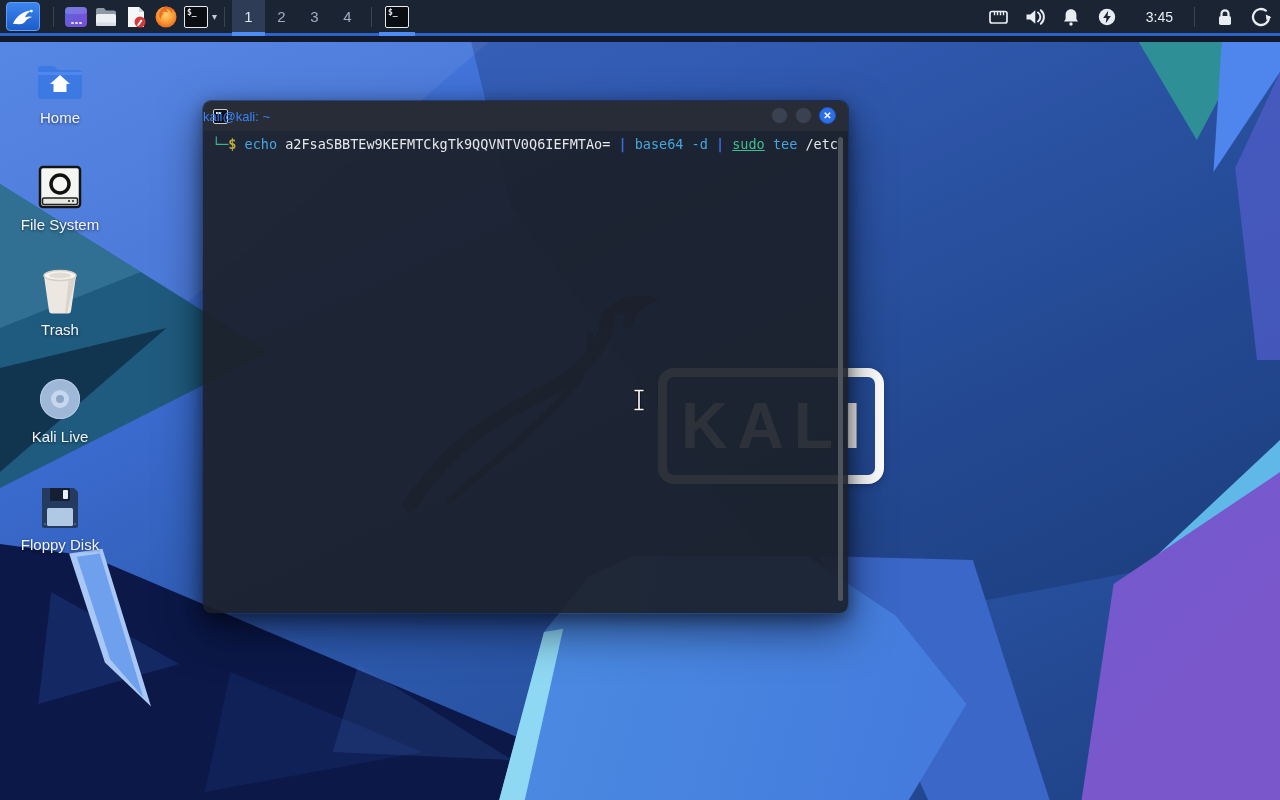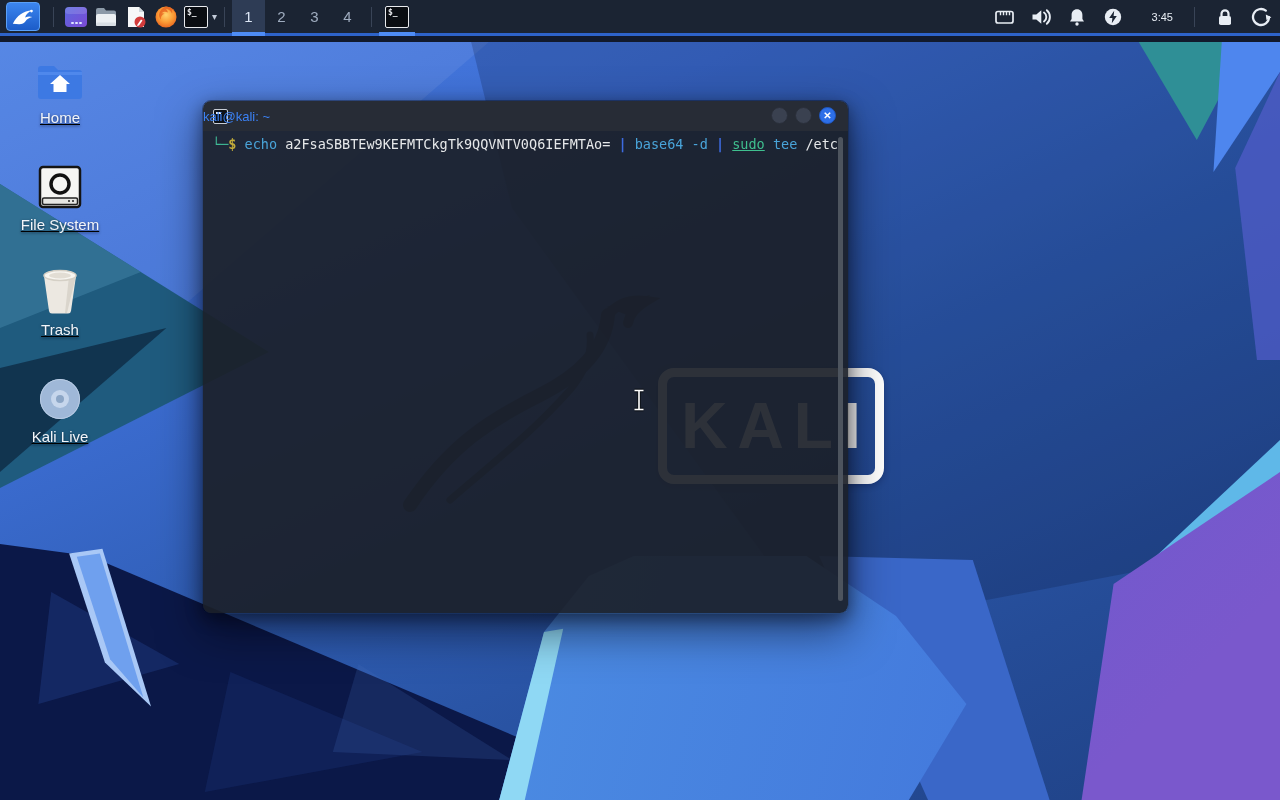--- a/index.html
+++ b/index.html
@@ -39,21 +39,21 @@
     background-size:100% 3px,100% 5px; background-position:0 0,2px 1px; background-repeat:no-repeat; }
 
   .kali-frame { position:absolute; left:658px; top:368px; width:226px; height:116px;
     border:9px solid #FFFFFF; border-radius:16px; display:flex; align-items:center; justify-content:center;
     box-shadow:0 2px 6px rgba(0,0,30,0.25); }
   .kali-frame span { font-size:64px; font-weight:600; letter-spacing:10px; color:#FFFFFF;
     padding-left:10px; font-family:"Liberation Sans",sans-serif; }
   #dragon-watermark { position:absolute; left:370px; top:255px; opacity:.55; }
 
   
-  .desk-icon { position:absolute; left:8px; width:104px; text-align:center; z-index:2; cursor:default;text-decoration:underline; }
+  .desk-icon { position:absolute; left:8px; width:104px; text-align:center; z-index:2; cursor:default; }
   .desk-icon .ic { height:46px; display:flex; align-items:flex-end; justify-content:center; }
   .desk-icon .lbl { margin-top:7px; font-size:15px; color:#F2F5F9; text-shadow:0 1px 3px rgba(0,0,20,.6); }
 
   
   #terminal-window { position:absolute; left:202px; top:100px; width:647px; height:514px; z-index:5;
     border-radius:9px; overflow:hidden; display:flex; flex-direction:column;
     box-shadow:0 18px 44px rgba(0,0,10,.5), 0 5px 16px rgba(0,0,10,.4); border:1px solid rgba(0,0,0,.45); }
   #titlebar { height:30px; background:var(--titlebar-bg); display:flex; align-items:center; position:relative; flex:0 0 30px; }
   #title-icon { width:15px; height:15px; margin-left:10px; background:#0D1117; border:1px solid #C9CED6;
     border-radius:2px; position:relative; }
@@ -90,21 +90,21 @@
   .launcher { width:30px; height:28px; display:flex; align-items:center; justify-content:center; border-radius:3px; }
   .chev { color:#C2CBD8; font-size:10px; margin-left:1px; }
   .ws-btn { width:33px; height:33px; display:flex; align-items:center; justify-content:center;
     font-size:15px; color:#9FACBF; position:relative; }
   .ws-btn.active { background:#2E3C55; color:#DCE6F4; }
   .ws-btn.active::after, .task-btn.active::after { content:""; position:absolute; left:0; right:0; bottom:-3px;
     height:4px; background:var(--underline-blue); }
   .task-btn { width:36px; height:33px; display:flex; align-items:center; justify-content:center; position:relative; }
   #tray { margin-left:auto; display:flex; align-items:center; gap:10px; }
   .tray-ic { width:26px; height:26px; display:flex; align-items:center; justify-content:center; }
-  #clock { font-size:11px; color:#E8EDF4; padding:0 4px;margin-left:12px; }
+  #clock { font-size:14px; color:#E8EDF4; padding:0 4px;margin-left:12px; }
   .term-glyph { background:#0A0D12; border:1.5px solid #E8EAEE; border-radius:2px; color:#E8EAEE;
     font-family:"DejaVu Sans Mono",monospace; font-weight:bold; display:flex; align-items:flex-start; }
   .term-glyph.big { width:24px; height:22px; font-size:8px; padding:1px 2px; }
 
   #ibeam { position:absolute; left:632px; top:388px; z-index:20; }
 </style>
 </head>
 <body>
 
 <div id="stage">
@@ -186,20 +186,33 @@
       <svg width="44" height="44" viewBox="0 0 44 44">
         <circle cx="22" cy="22" r="20" fill="#9FB8D8"></circle>
         <circle cx="22" cy="22" r="19.5" fill="none" stroke="#B9CCE4" stroke-width="1"></circle>
         <circle cx="22" cy="22" r="9" fill="#C6D6EC"></circle>
         <circle cx="22" cy="22" r="4" fill="#8CA6C6"></circle>
       </svg>
     </div>
     <div class="lbl">Kali Live</div>
   </div>
 
+  <div class="desk-icon" style="top:483px">
+    <div class="ic">
+      <svg width="42" height="44" viewBox="0 0 42 44">
+        <path d="M3,3 h32 l4,4 v34 a2,2 0 0 1 -2,2 H5 a2,2 0 0 1 -2,-2 z" fill="#243A5E"></path>
+        <rect x="11" y="3" width="20" height="13" rx="1" fill="#141F33"></rect>
+        <rect x="24" y="5" width="5" height="9" rx="1" fill="#E8EEF4"></rect>
+        <rect x="8" y="23" width="26" height="18" rx="1.5" fill="#AFC9E4"></rect>
+        <circle cx="6" cy="39" r="1.2" fill="#4A618C"></circle>
+          <circle cx="36" cy="39" r="1.2" fill="#4A618C"></circle>
+      </svg>
+    </div>
+    <div class="lbl">Floppy Disk</div>
+  </div>
 
   <div id="terminal-window">
     <div id="titlebar">
       <div id="title-icon"></div>
       <div id="window-title">kali@kali: ~</div>
       <div id="win-buttons">
         <div class="winbtn"></div>
         <div class="winbtn"></div>
         <div class="winbtn close">✕</div>
       </div>

